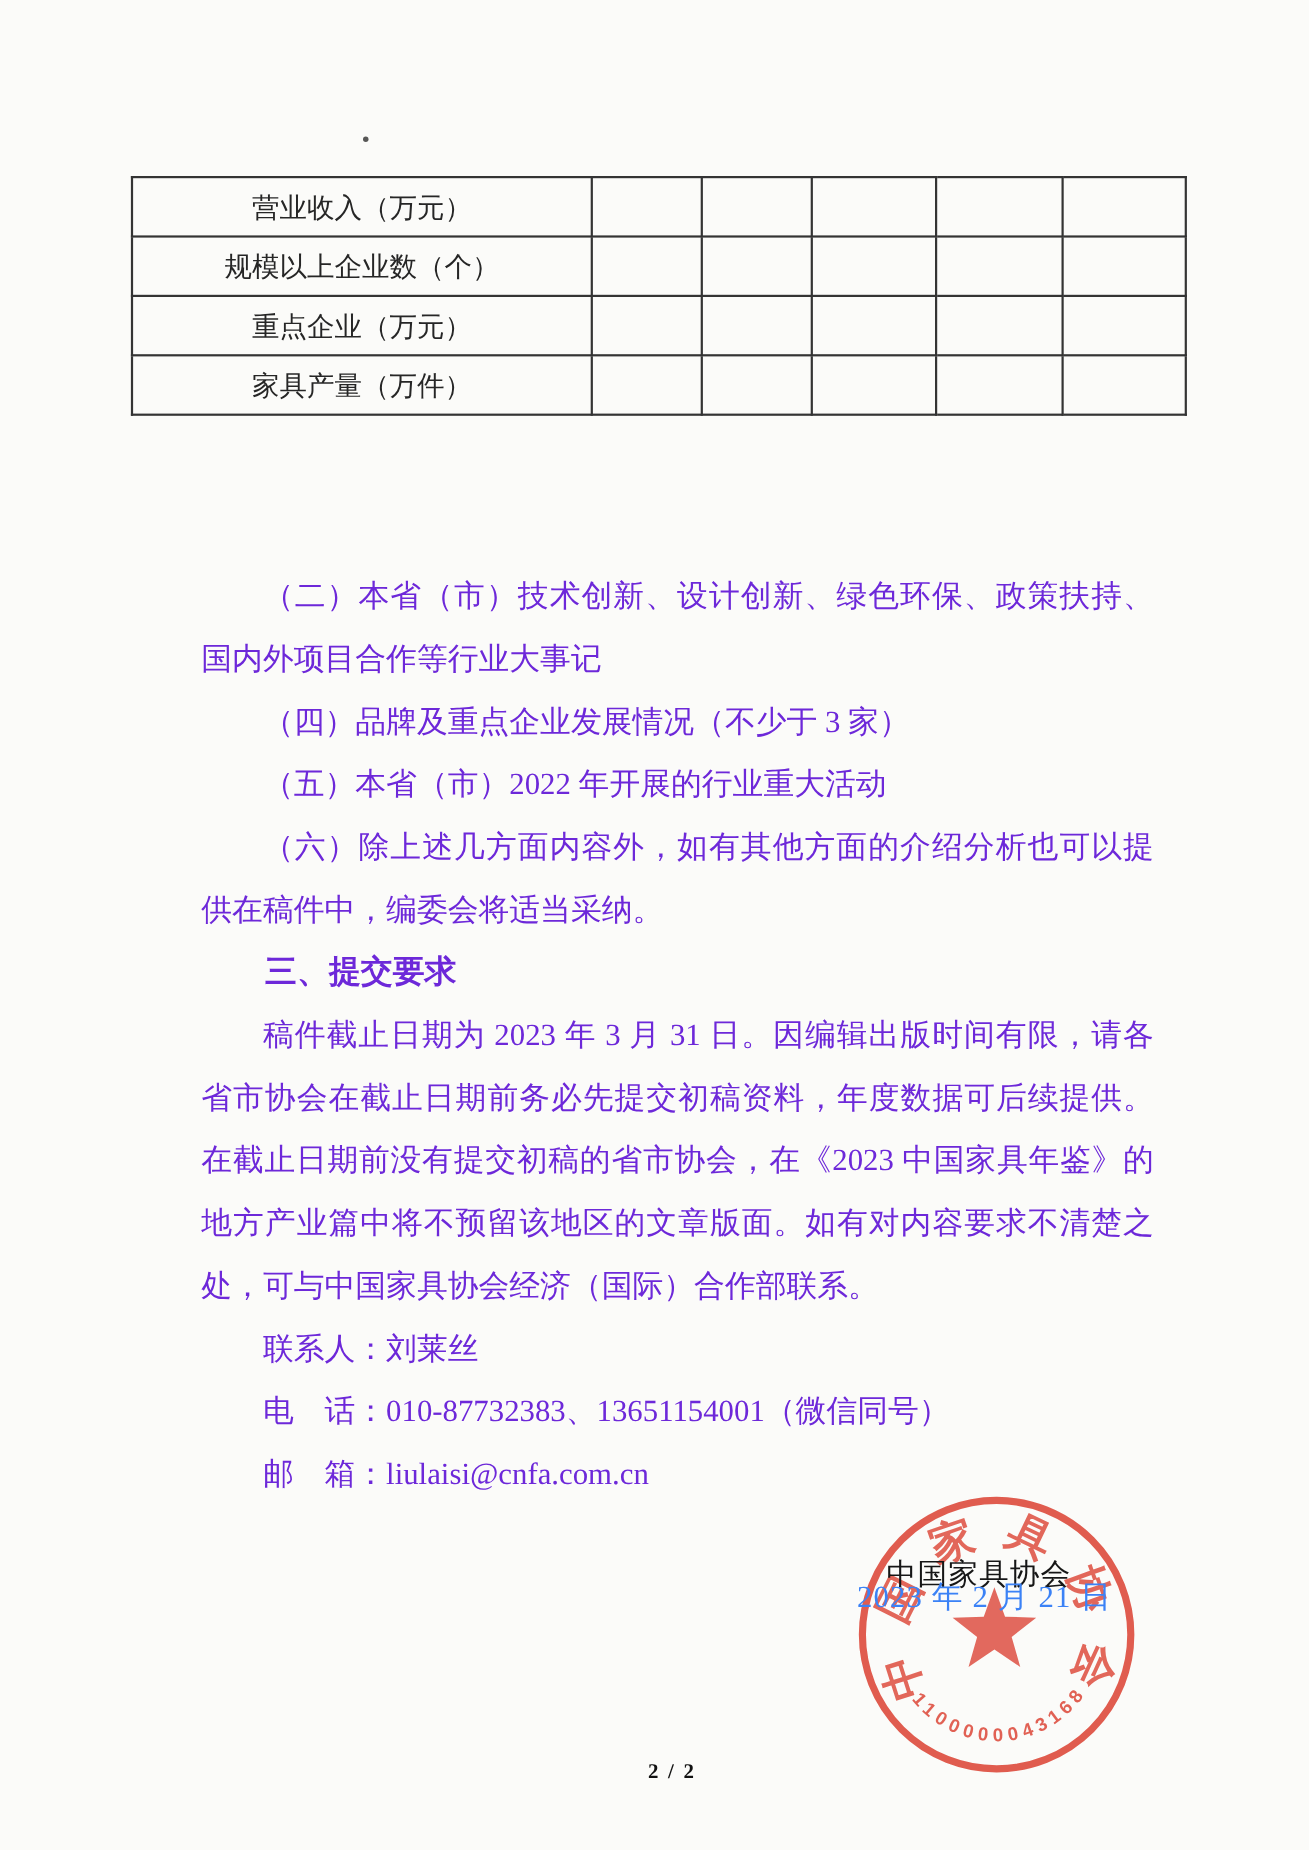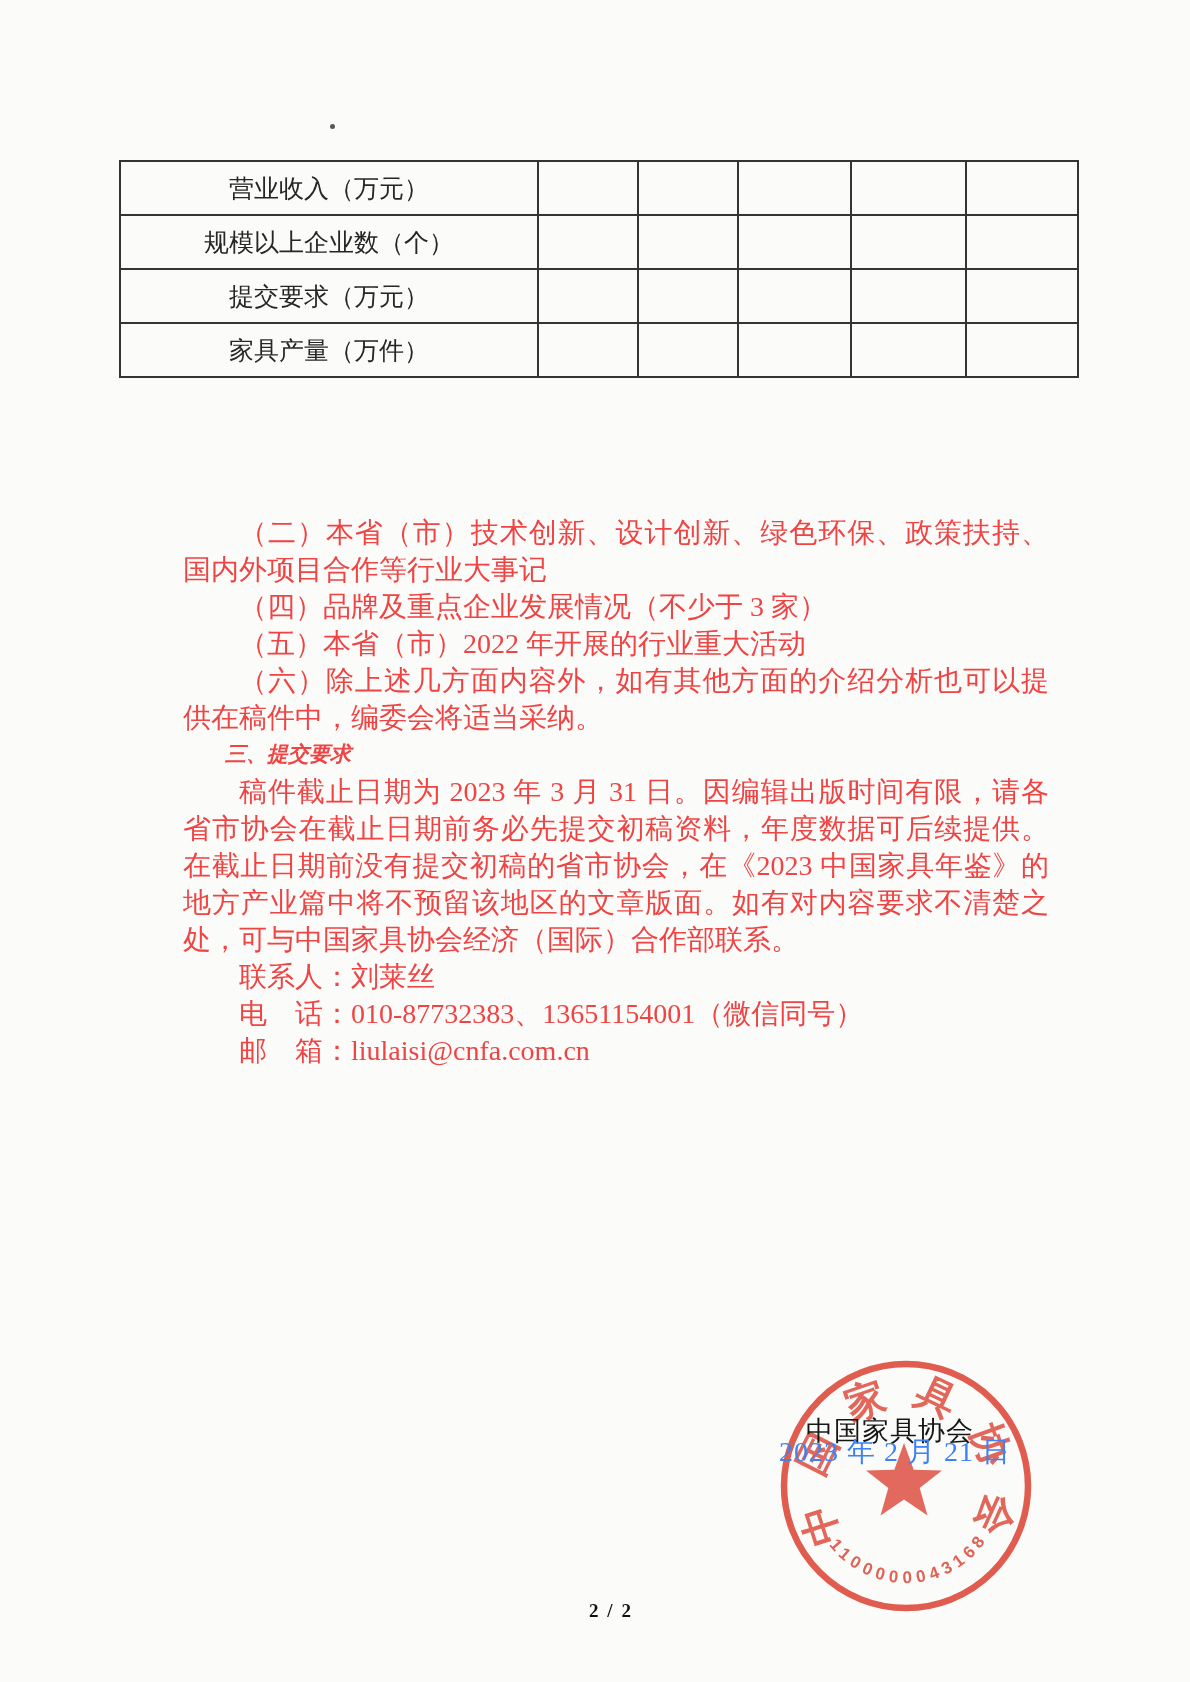--- a/index.html
+++ b/index.html
@@ -28,26 +28,26 @@
   table.stats td{
     border:2px solid #343434;
     height:44px;
     text-align:center;vertical-align:middle;
     font-size:25px;color:#262626;
     padding:4px 2px;white-space:nowrap;overflow:hidden;
   }
   
   .content{
     position:absolute;left:183px;top:514px;width:866px;
-    font-size:28px;line-height:37px;
+    font-size:28px;line-height:57px;
     text-align:justify;text-justify:inter-ideograph;
-    color:#ef4444;
+    color:#6d28d9;
   }
   .content p{margin:0;text-indent:2em;}
-  .content p.heading{font-weight:bold;font-size:21px;font-style:italic;}
+  .content p.heading{font-weight:bold;font-size:29px;}
   
   .seal{
     position:absolute;left:777px;top:1357px;
     width:258px;height:258px;pointer-events:none;
   }
   .seal svg{display:block;width:258px;height:258px;}
   .seal-arc-text{
     font-family:"Liberation Serif","DejaVu Serif",serif;
     font-size:40px;font-weight:bold;letter-spacing:22px;
   }
@@ -98,21 +98,21 @@
       </tr>
       <tr>
         <td>规模以上企业数（个）</td>
         <td></td>
           <td></td>
           <td></td>
           <td></td>
           <td></td>
       </tr>
       <tr>
-        <td>提交要求（万元）</td>
+        <td>重点企业（万元）</td>
         <td></td>
           <td></td>
           <td></td>
           <td></td>
           <td></td>
       </tr>
       <tr>
         <td>家具产量（万件）</td>
         <td></td>
           <td></td>

